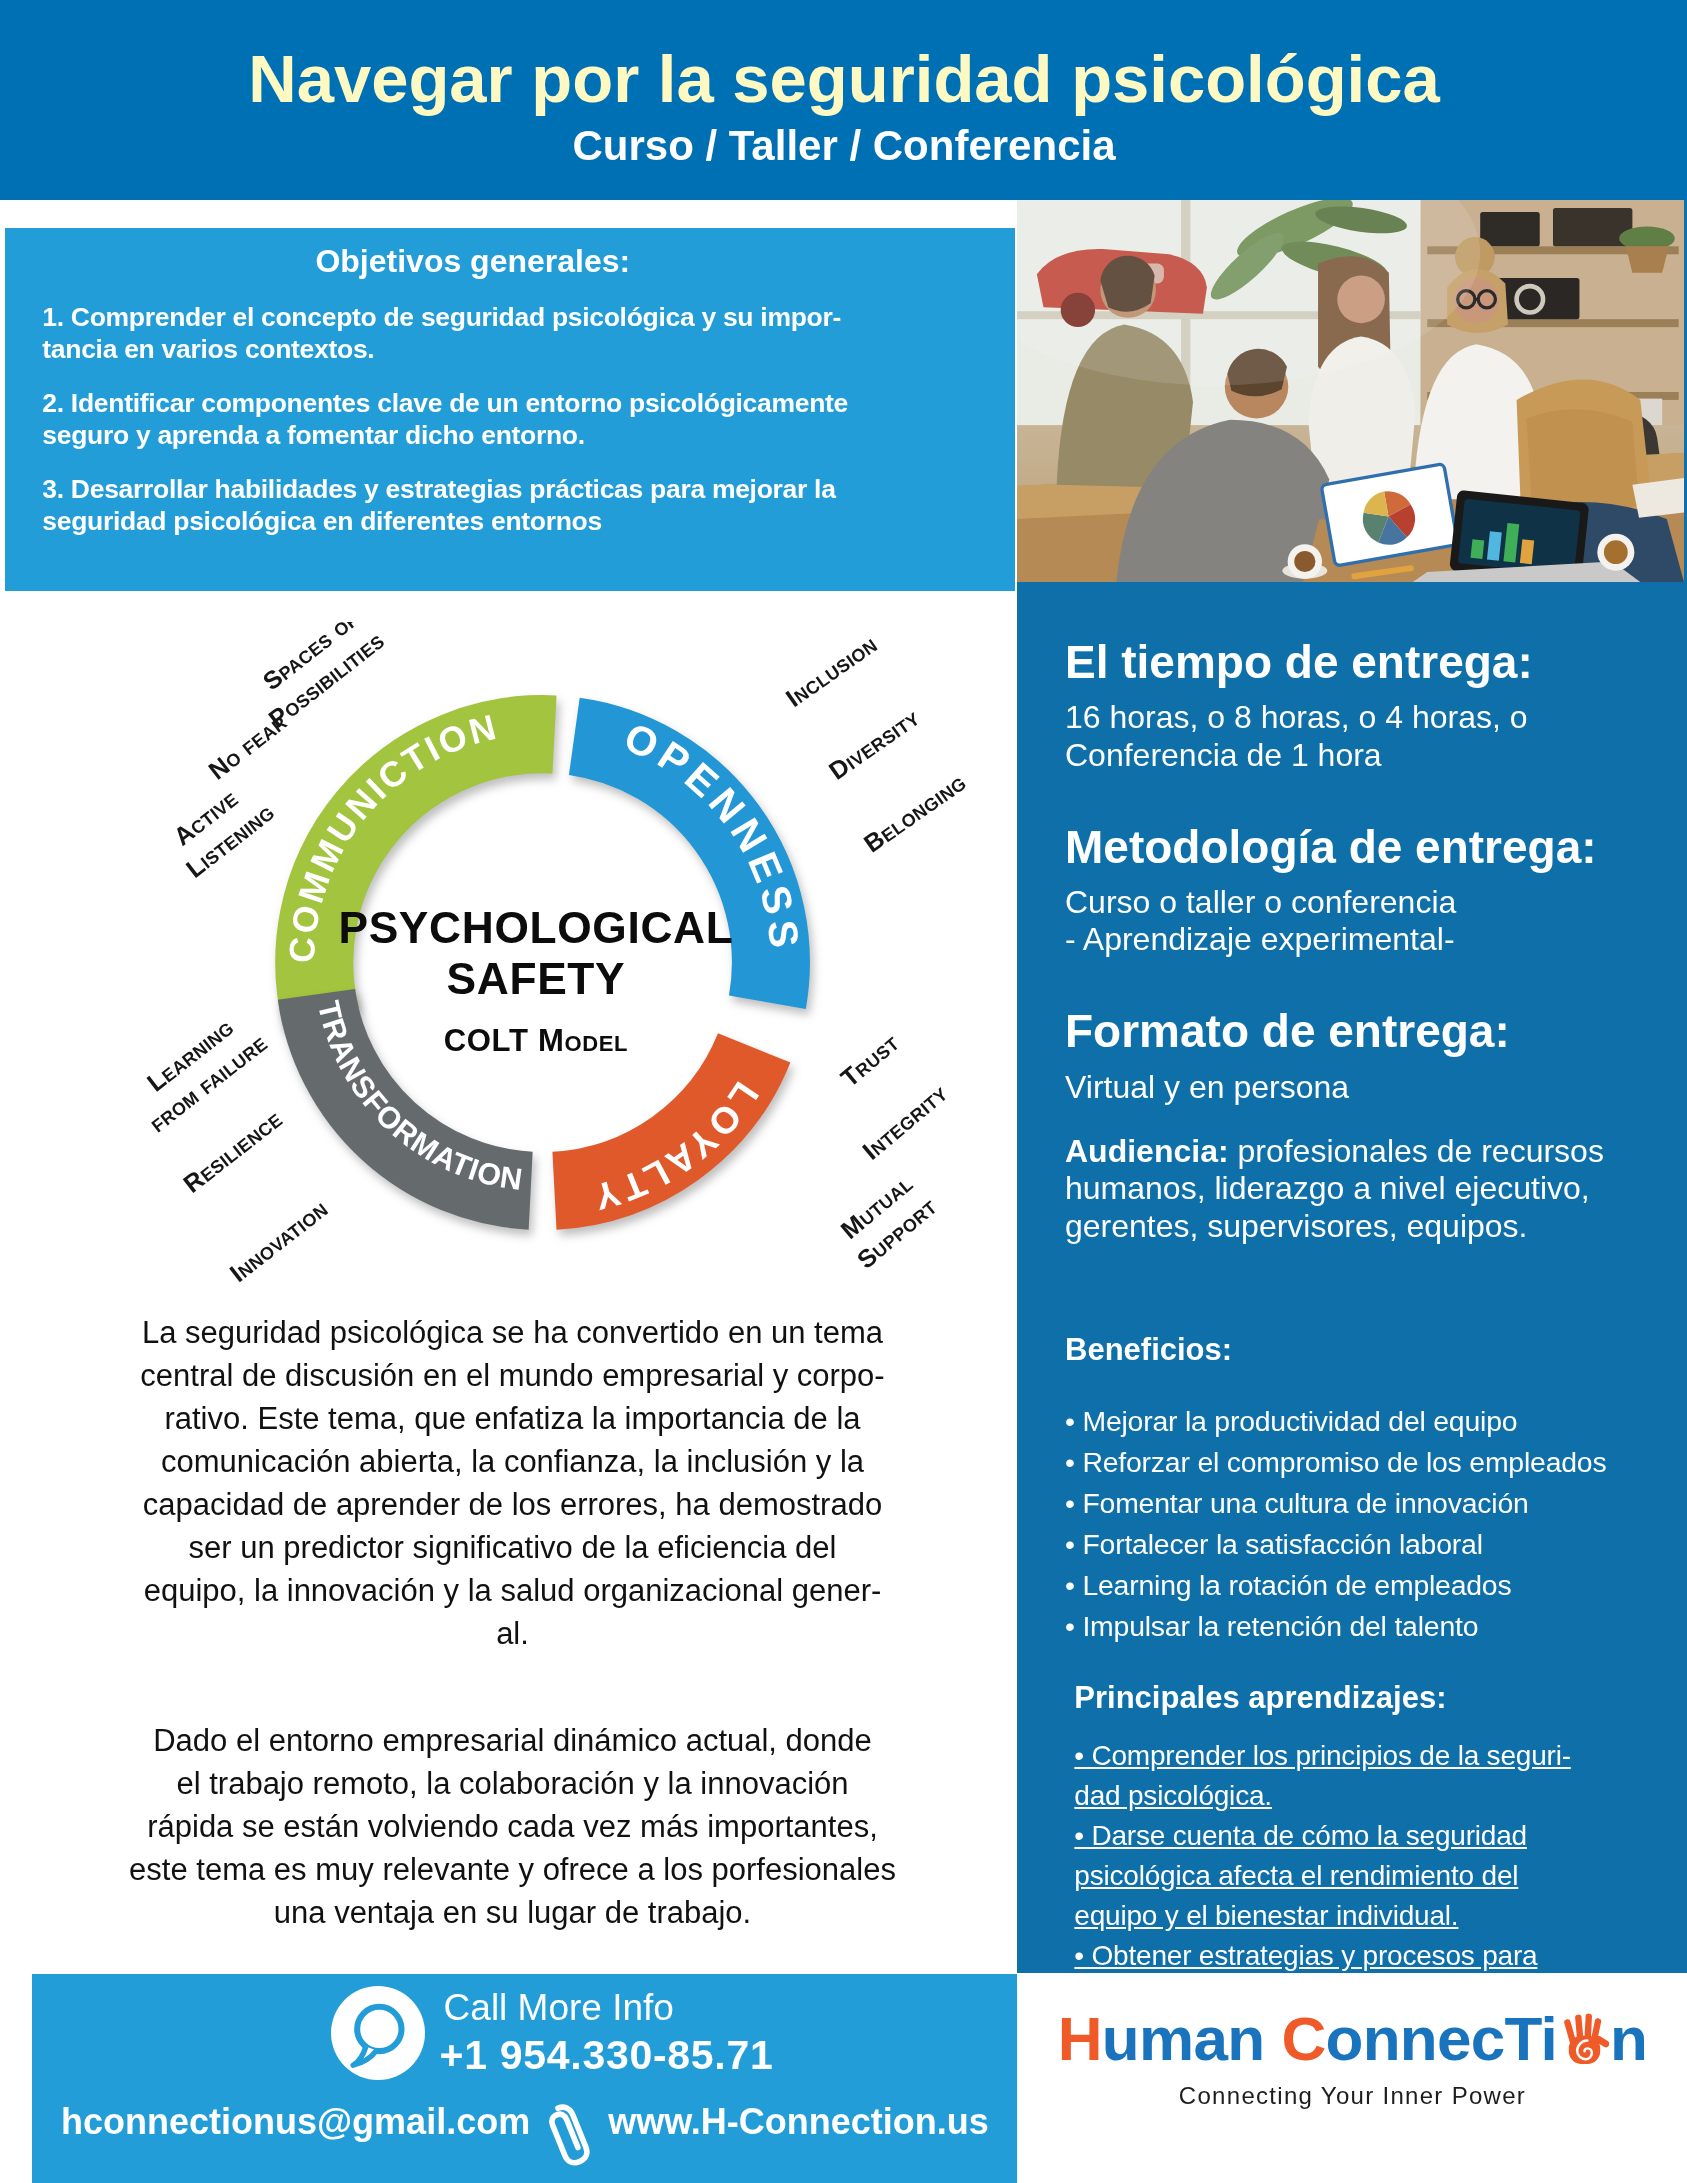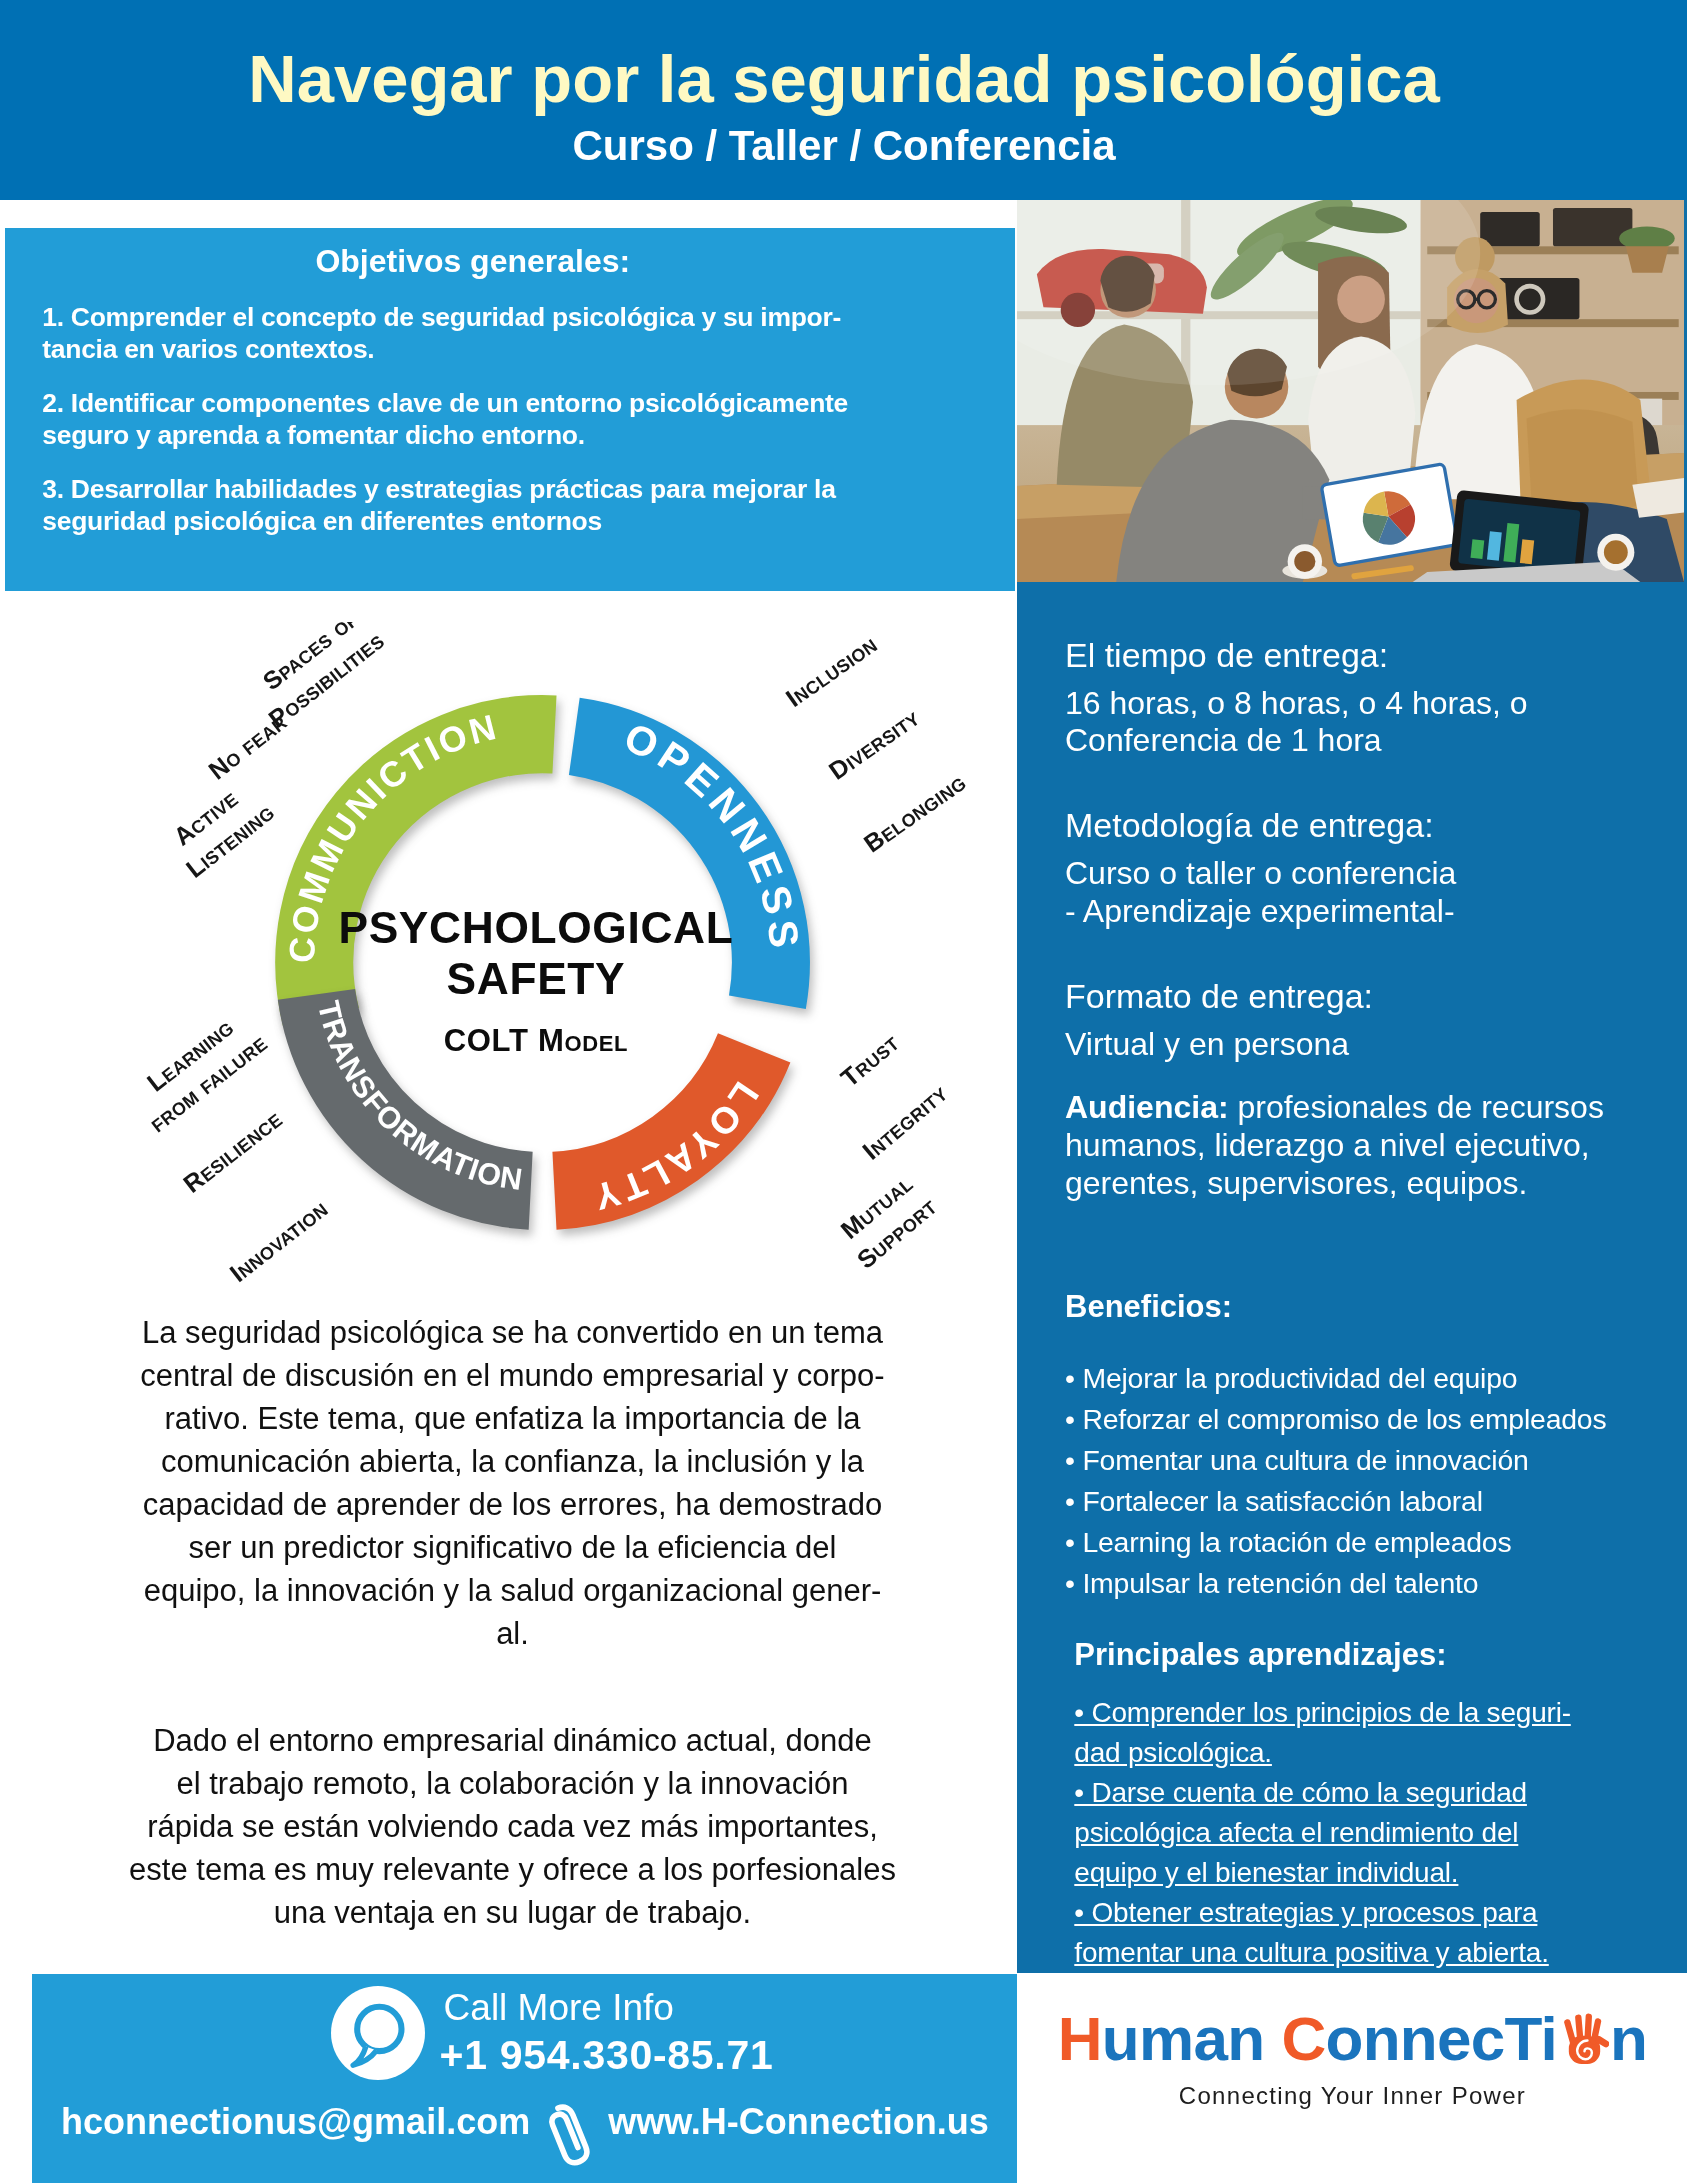--- a/index.html
+++ b/index.html
@@ -24,21 +24,21 @@
   .objetivos p{font-size:26.5px; font-weight:700; line-height:1.2; letter-spacing:-0.3px;
                white-space:pre-line; margin-bottom:22.5px;}
 
   
   .photo{position:absolute; left:1017px; top:200px; width:667px; height:382px; overflow:hidden;}
   .photo svg{display:block; width:100%; height:100%;}
 
   
   .info-col{position:absolute; left:1017px; top:200px; width:671px; height:1773px; background:var(--column-blue);
             color:#fff; padding:435px 37px 0 48px; overflow:hidden; z-index:0;}
-  .info-col h3{font-size:34px; font-weight:400; line-height:1.2; margin-bottom:9.3px;}
+  .info-col h3{font-size:46px; font-weight:700; line-height:1.2; margin-bottom:9.3px;}
   .info-col p.body{font-size:32px; line-height:1.16; white-space:pre-line; margin-bottom:46px;}
   .info-col p.body.tight{margin-bottom:26.5px;}
   .info-col p.aud{font-size:32px; line-height:1.18; margin-bottom:0;}
   .info-col p.aud strong{font-weight:700;}
   .info-col h4.ben-h{font-size:31px; font-weight:700; margin:86px 0 33px 0;}
   .info-col .bullets p{font-size:28.4px; line-height:41px; letter-spacing:-0.2px;}
   .info-col h4.learn-h{font-size:31px; font-weight:700; margin:33px 0 20px 9.3px;}
   .info-col p.learn-body{font-size:28px; line-height:40px; white-space:pre-line; margin-left:9.3px; letter-spacing:-0.2px;text-decoration:underline;}
 
   

